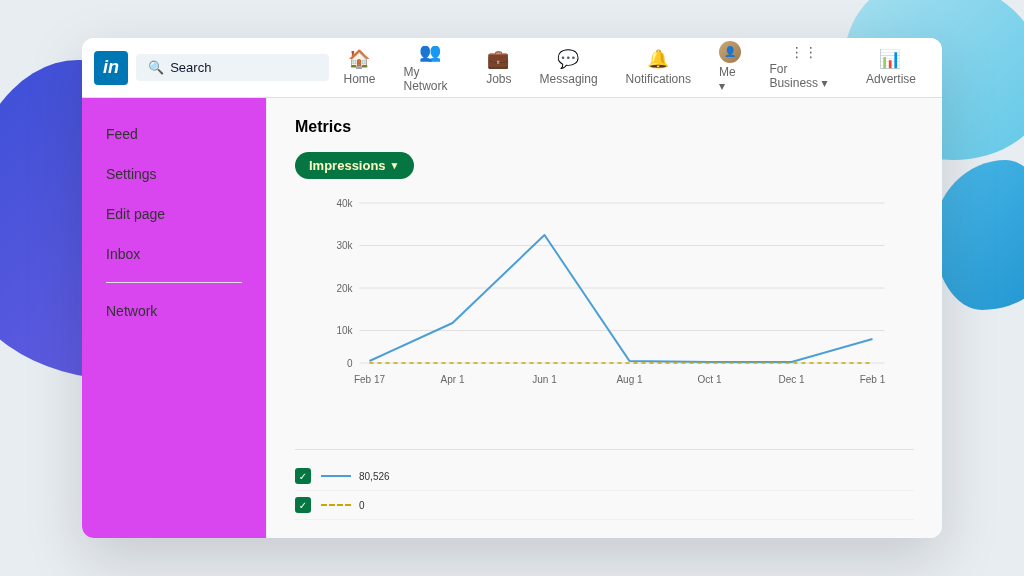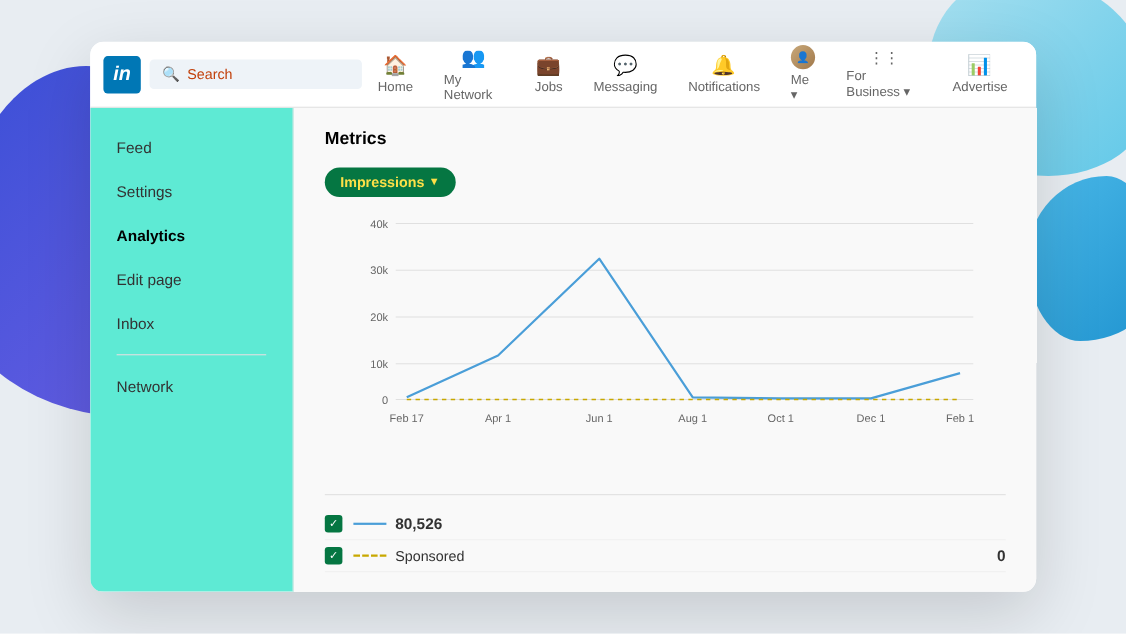--- a/index.html
+++ b/index.html
@@ -96,21 +96,21 @@
       padding: 6px 12px;
       width: 200px;
       margin-right: auto;
     }
     .search-icon {
       color: #666;
       margin-right: 6px;
       font-size: 13px;
     }
     .search-text {
-      color: #c2410c;
+      color: #0f172a;
       font-size: 13px;
     }
 
     .nav-items {
       display: flex;
       align-items: center;
       gap: 0;
     }
     .nav-item {
       display: flex;
@@ -142,21 +142,21 @@
     
     .main-content {
       display: flex;
       flex: 1;
       overflow: hidden;
     }
 
     
     .sidebar {
       width: 185px;
-      background: #5eead4;
+      background: #d946ef;
       border-right: 1px solid #e8e8e8;
       padding: 16px 0;
       flex-shrink: 0;
     }
     .sidebar-item {
       padding: 12px 24px;
       font-size: 14px;
       color: #333;
       cursor: pointer;
       display: block;
@@ -178,21 +178,21 @@
 
     .metrics-title {
       font-size: 16px;
       font-weight: 600;
       color: #000;
       margin-bottom: 16px;
     }
 
     .impressions-btn {
       background: #057642;
-      color: #fde047;
+      color: #fef9c3;
       border: none;
       border-radius: 20px;
       padding: 6px 14px;
       font-size: 13px;
       font-weight: 600;
       cursor: pointer;
       display: inline-flex;
       align-items: center;
       gap: 4px;
       margin-bottom: 14px;
@@ -244,21 +244,21 @@
       background: #4a9ed8;
       margin-right: 8px;
     }
     .legend-line-dashed {
       width: 30px;
       height: 2px;
       border-top: 2px dashed #c8a800;
       margin-right: 8px;
     }
     .legend-label { flex: 1; }
-    .legend-value { font-weight: 700; font-size: 14px; text-align: right; }
+    .legend-value { font-weight: 400; font-size: 10px; text-align: right; }
   </style>
 </head>
 <body>
 
 <div class="blob-left"></div>
 <div class="blob-right-top"></div>
 <div class="blob-right-bottom"></div>
 
 <div class="browser-window">
 
@@ -308,23 +308,20 @@
   </nav>
 
   <div class="main-content">
 
     <aside class="sidebar">
       <div class="sidebar-item">
         <span>Feed</span>
       </div>
       <div class="sidebar-item">
         <span>Settings</span>
-      </div>
-      <div class="sidebar-item active">
-        <span>Analytics</span>
       </div>
       <div class="sidebar-item">
         <span>Edit page</span>
       </div>
       <div class="sidebar-item">
         <span>Inbox</span>
       </div>
       <div class="sidebar-divider"></div>
       <div class="sidebar-item">
         <span>Network</span>
@@ -372,20 +369,19 @@
       
       <div class="legend">
         <div class="legend-item">
           <div class="legend-checkbox">✓</div>
           <div class="legend-line-solid"></div>
           <span class="legend-value">80,526</span>
         </div>
         <div class="legend-item">
           <div class="legend-checkbox">✓</div>
           <div class="legend-line-dashed"></div>
-          <span class="legend-label">Sponsored</span>
           <span class="legend-value">0</span>
         </div>
       </div>
     </main>
 
   </div>
 </div>
 
 </body></html>

